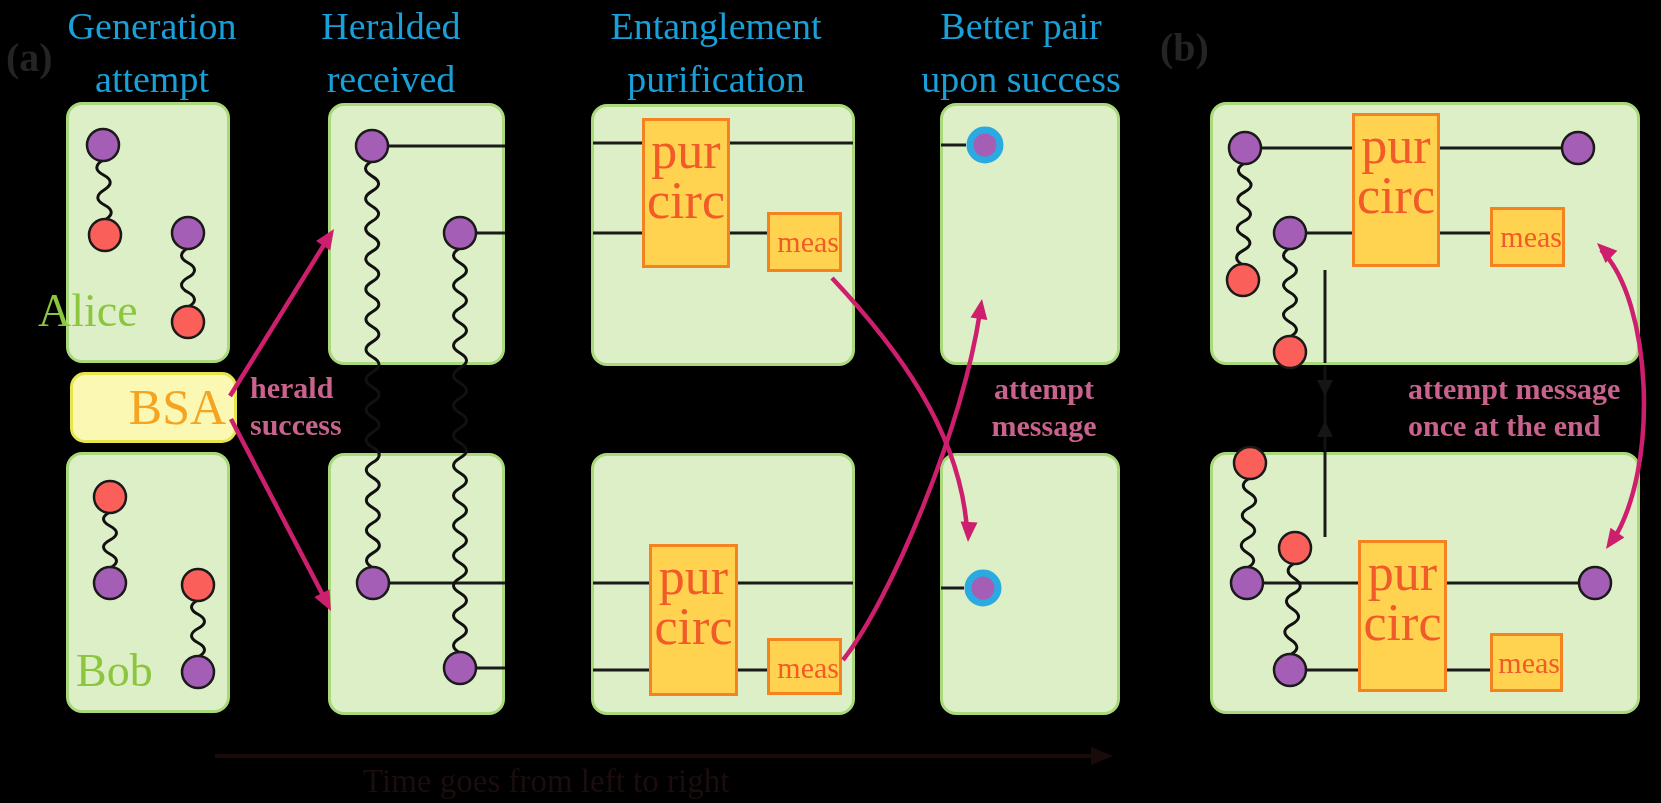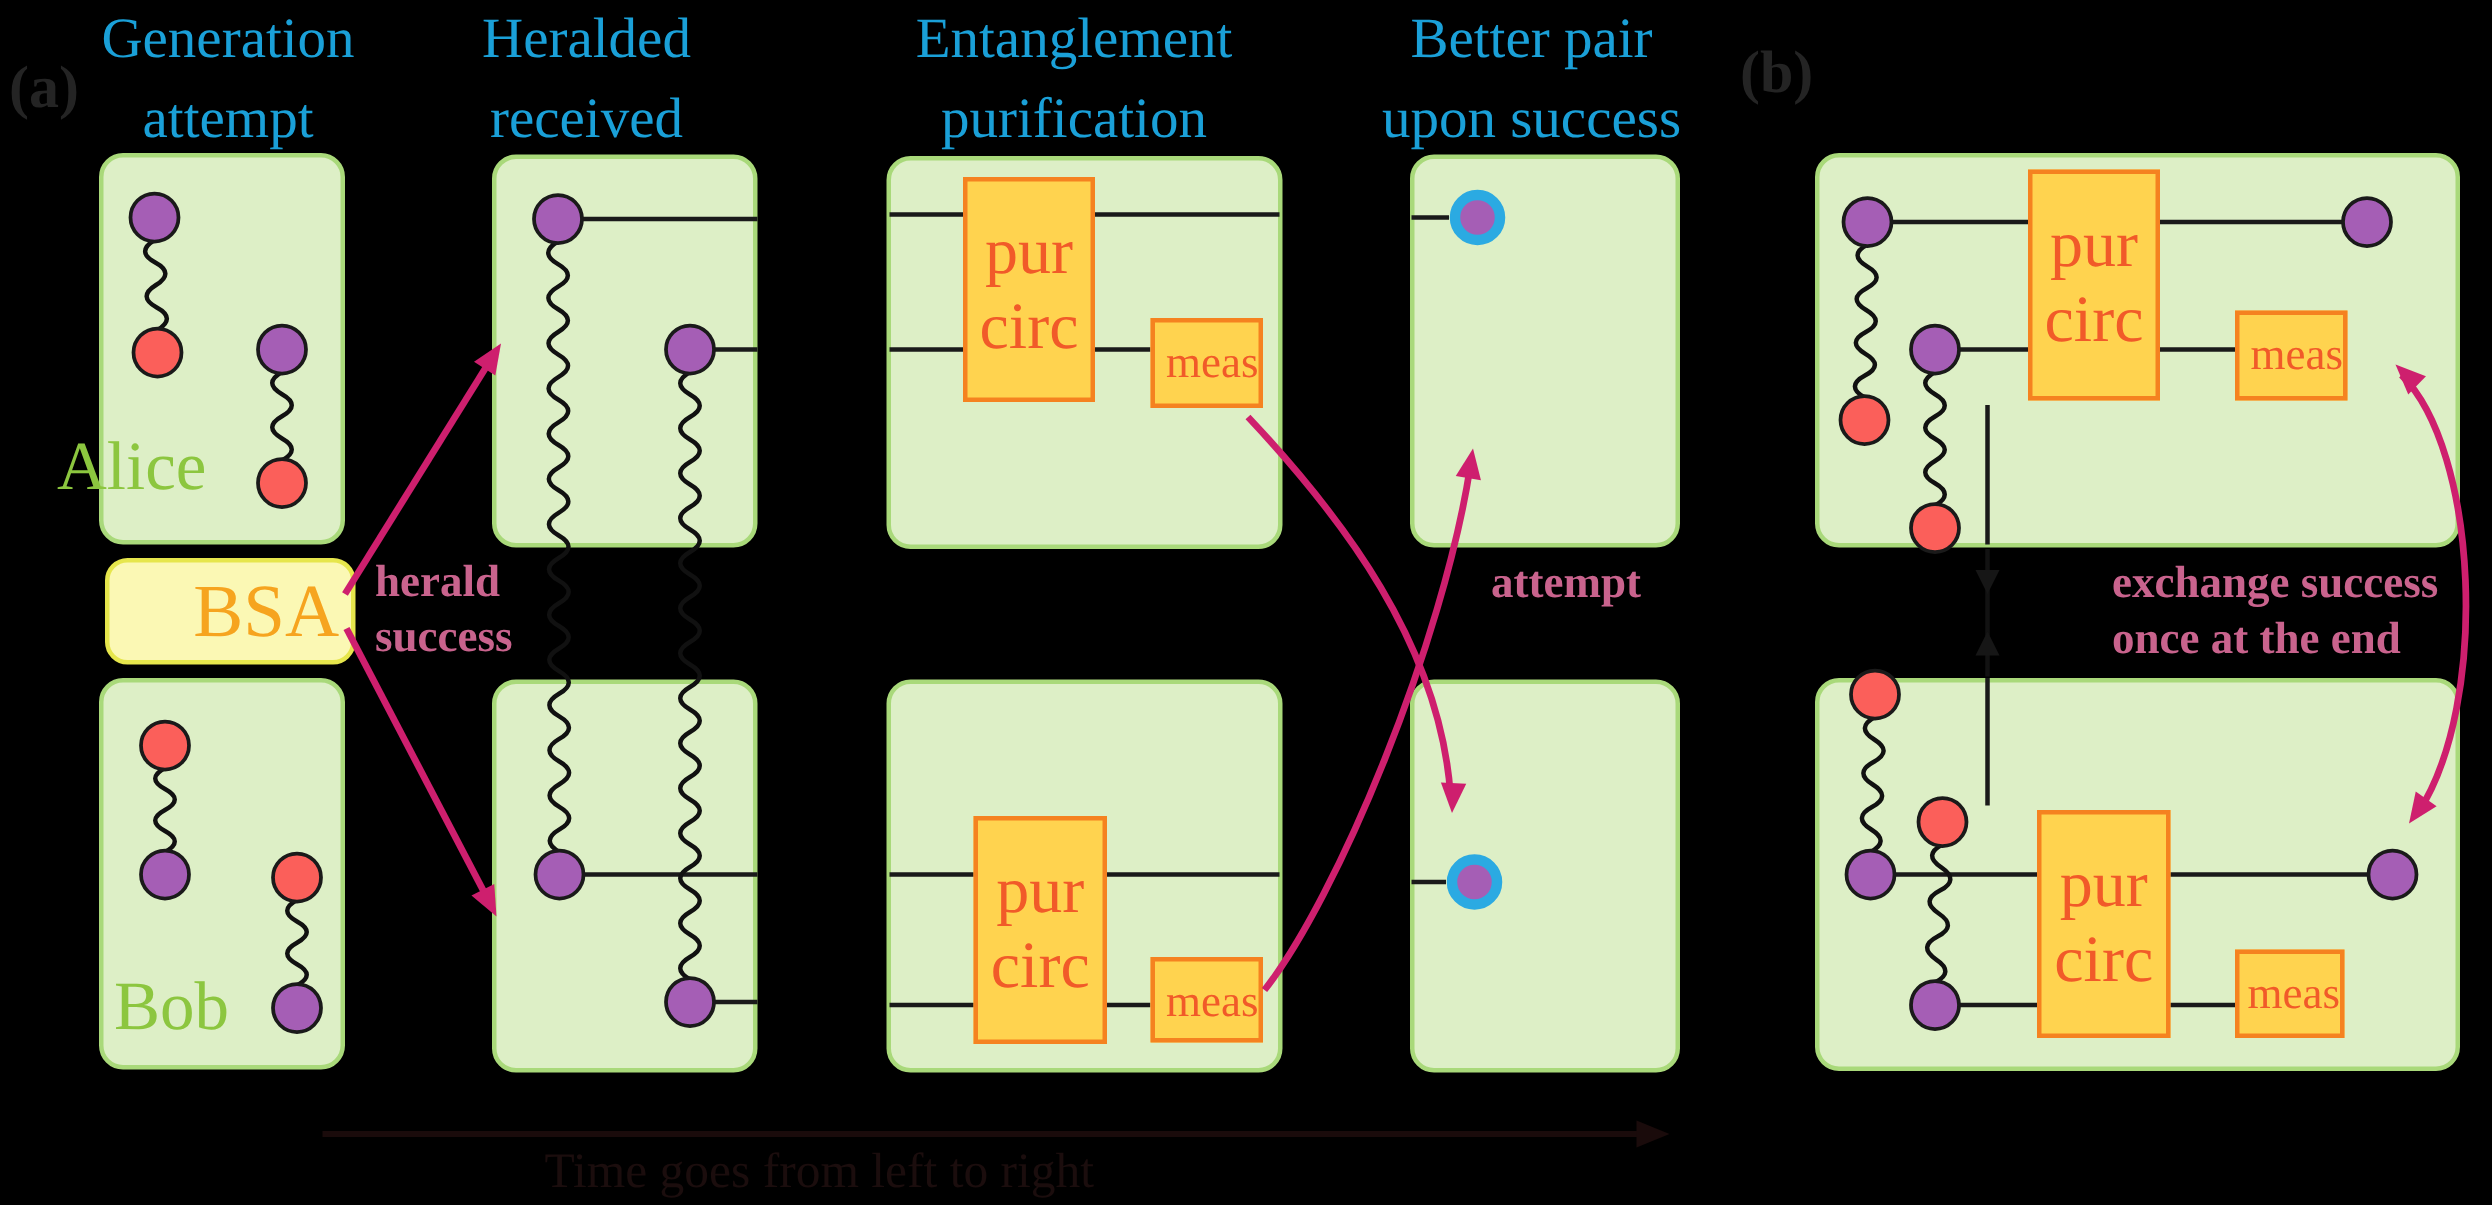--- a/index.html
+++ b/index.html
@@ -4,21 +4,21 @@
 <style>
   html,body{margin:0;padding:0;background:#000;}
   #figure{position:relative;width:1661px;height:803px;background:var(--c-background,#000);
           font-family:"Liberation Serif","DejaVu Serif",serif;overflow:hidden;}
   .panel{position:absolute;background:var(--c-panel_fill);border:3px solid var(--c-panel_border);
          border-radius:16px;box-sizing:border-box;z-index:1;}
   svg.layer{position:absolute;left:0;top:0;z-index:2;pointer-events:none;}
   svg.layer.top{z-index:4;}
   .ybox{position:absolute;background:var(--c-circuit_fill);border:3px solid var(--c-circuit_border);
         box-sizing:border-box;z-index:3;color:var(--c-circuit_text);text-align:center;}
-  .purcirc{font-size:44px;line-height:50px;padding-top:22px;}
+  .purcirc{font-size:52px;line-height:50px;padding-top:5px;}
   .measbox{font-size:30px;line-height:54px;text-align:right;}
   .bsa{position:absolute;left:70px;top:372px;width:167px;height:71px;background:var(--c-bsa_fill);
        border:3px solid var(--c-bsa_border);border-radius:15px;box-sizing:border-box;z-index:3;
        color:var(--c-bsa_text);font-size:50px;line-height:64px;text-align:center;padding-left:48px;}
   .hdr{position:absolute;z-index:5;color:var(--c-title);font-weight:normal;font-size:38px;
        line-height:53px;text-align:center;top:0;width:300px;}
   .tag{position:absolute;z-index:5;color:#242424;font-weight:bold;font-size:40px;}
   .name{position:absolute;z-index:5;color:var(--c-name_green);font-size:46px;}
   .rose{position:absolute;z-index:5;color:var(--c-rose);font-weight:bold;font-size:30px;line-height:37px;}
   .timeline-text{position:absolute;z-index:5;color:#1b0d0d;font-size:33px;}
@@ -157,20 +157,21 @@
 
   <div class="name" style="left:38px;top:284px">Alice</div>
   <div class="name" style="left:76px;top:644px">Bob</div>
 
   <div class="rose" style="left:250px;top:369px">
     <div>herald</div>
     <div>success</div>
   </div>
   <div class="rose" style="left:944px;top:370px;width:200px;text-align:center">
     <div>attempt</div>
+    <div>message</div>
   </div>
   <div class="rose" style="left:1408px;top:370px">
-    <div>exchange success</div>
+    <div>attempt message</div>
     <div>once at the end</div>
   </div>
 
   <div class="timeline-text" style="left:363px;top:763px">Time goes from left to right</div>
 </div>
 
 </body></html>

